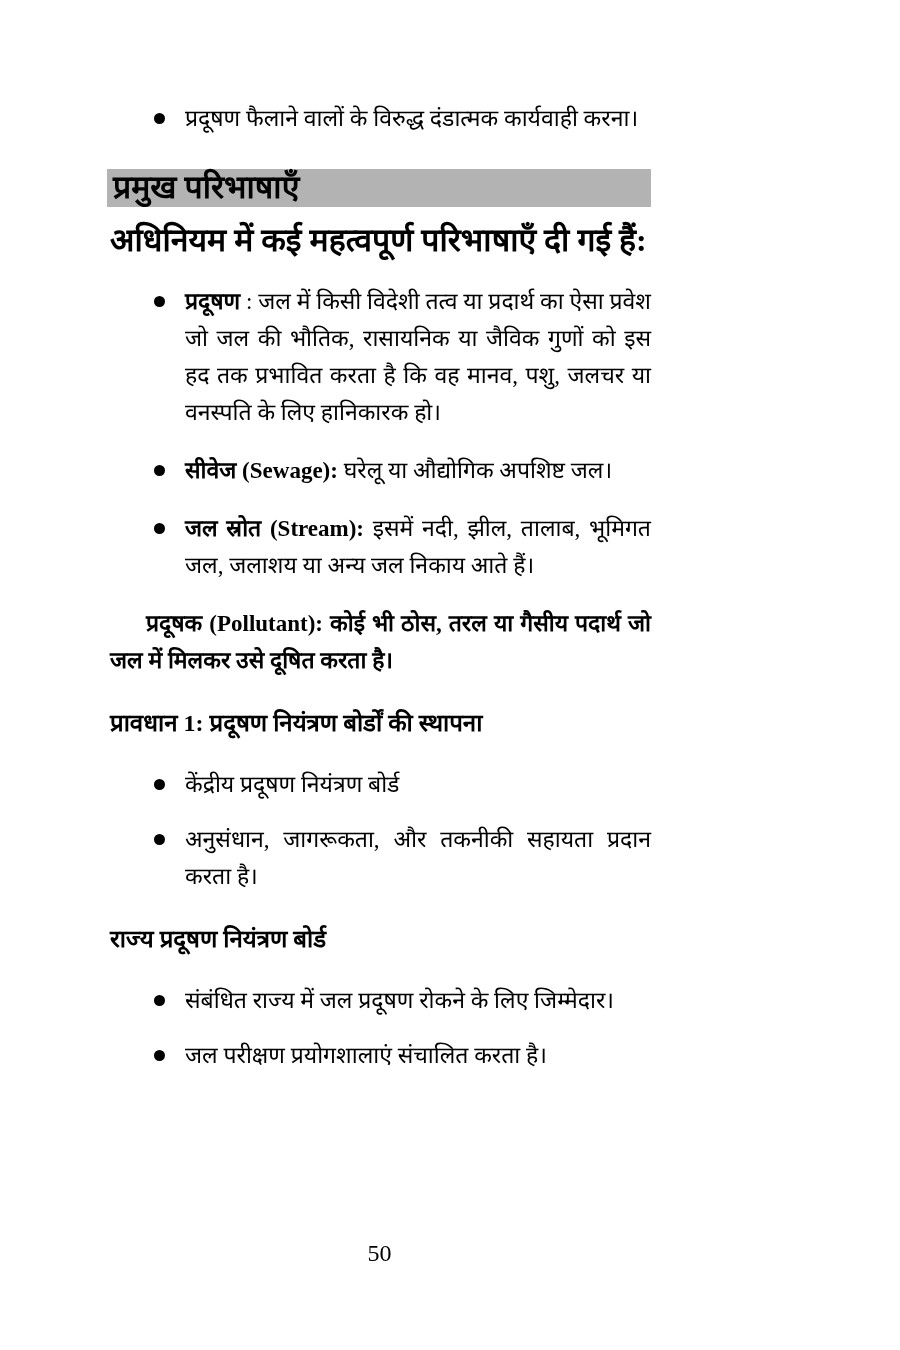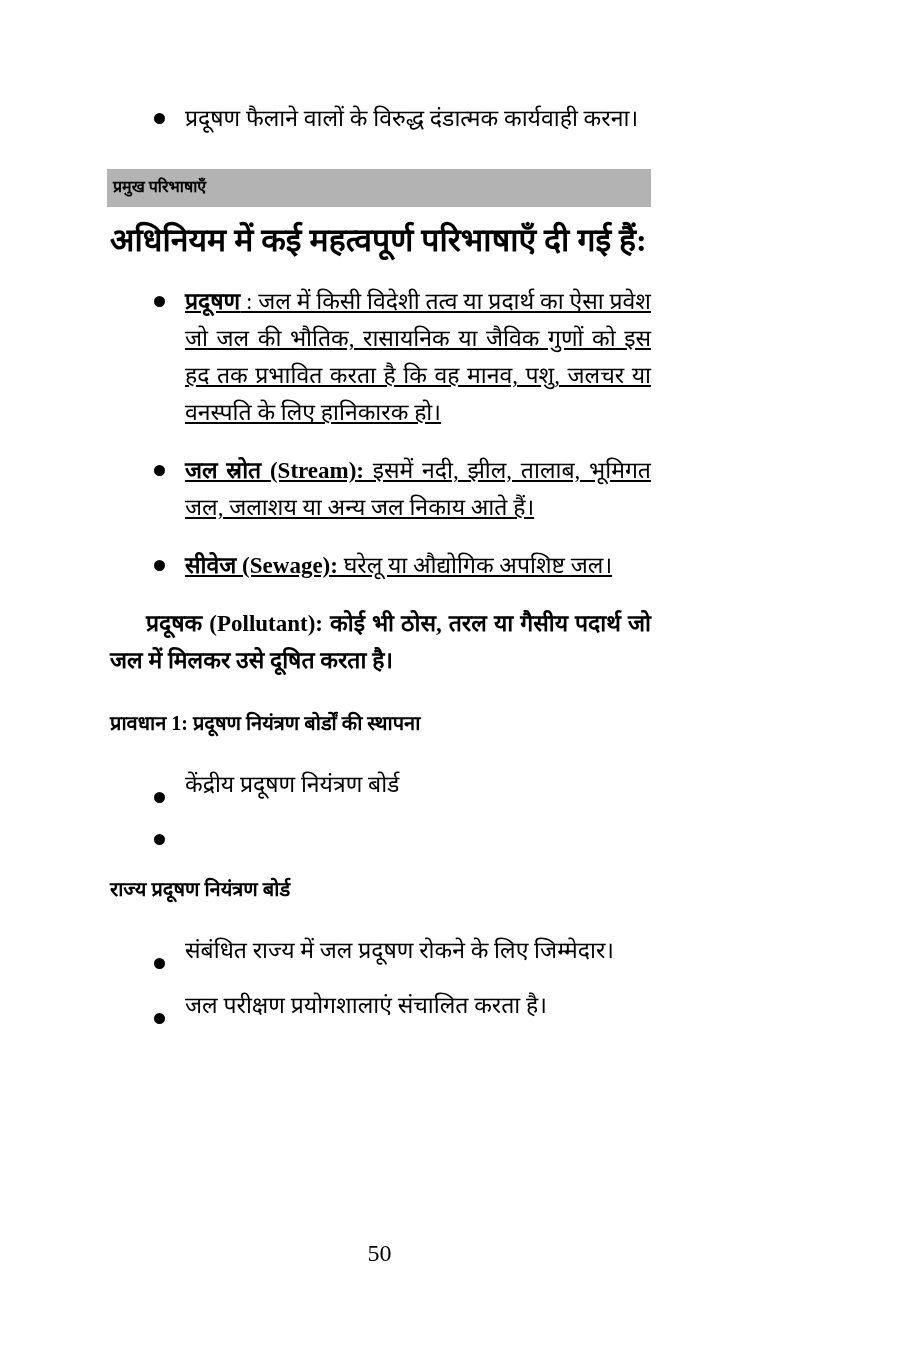--- a/index.html
+++ b/index.html
@@ -35,43 +35,43 @@
     margin-top: 13px;
   }
   .bullet-body { flex: 1 1 auto; text-align: justify; }
   .term { font-weight: bold; }
   .section-band {
     margin-top: 32px;
     margin-left: -3px;
     background: #b3b3b3;
     padding: 2px 4px 4px 6px;
     font-weight: bold;
-    font-size: 16px;
+    font-size: 32px;
     line-height: 32px;
   }
   .intro-line {
     margin-top: 15px;
     font-weight: bold;
     font-size: 32px;
   }
   .def-list { margin-top: 24px; }
-  .def-item { margin-bottom: 21px; text-decoration: underline; }
+  .def-item { margin-bottom: 21px; }
   .pollutant-para {
     margin-top: 4px;
     text-indent: 36px;
     text-align: justify;
     font-weight: bold;
   }
   .sub-heading {
     margin-top: 26px;
     font-weight: bold;
-    font-size: 20px;
+    font-size: 24px;
   }
   .plain-list { margin-top: 24px; }
-  .plain-item { margin-bottom: 18px; align-items: flex-end; }
+  .plain-item { margin-bottom: 18px; }
   .page-number {
     position: absolute;
     left: 0;
     right: 0;
     top: 1235px;
     text-align: center;
     font-size: 24px;
   }
 </style>
 </head>
@@ -97,47 +97,48 @@
         <span class="bullet-marker">
             <span class="dot"></span>
           </span>
         <span class="bullet-body"><span class="term">प्रदूषण</span><span> : जल में किसी विदेशी तत्व या प्रदार्थ का ऐसा प्रवेश जो जल की भौतिक, रासायनिक या जैविक गुणों को इस हद तक प्रभावित करता है कि वह मानव, पशु, जलचर या वनस्पति के लिए हानिकारक हो।</span></span>
       </div>
 
       <div class="bullet-row def-item">
         <span class="bullet-marker">
             <span class="dot"></span>
           </span>
-        <span class="bullet-body"><span class="term">जल स्रोत (Stream):</span><span> इसमें नदी, झील, तालाब, भूमिगत जल, जलाशय या अन्य जल निकाय आते हैं।</span></span>
+        <span class="bullet-body"><span class="term">सीवेज (Sewage):</span><span> घरेलू या औद्योगिक अपशिष्ट जल।</span></span>
       </div>
 
       <div class="bullet-row def-item">
         <span class="bullet-marker">
             <span class="dot"></span>
           </span>
-        <span class="bullet-body"><span class="term">सीवेज (Sewage):</span><span> घरेलू या औद्योगिक अपशिष्ट जल।</span></span>
+        <span class="bullet-body"><span class="term">जल स्रोत (Stream):</span><span> इसमें नदी, झील, तालाब, भूमिगत जल, जलाशय या अन्य जल निकाय आते हैं।</span></span>
       </div>
 
     </div>
 
     <div class="pollutant-para">प्रदूषक (Pollutant): कोई भी ठोस, तरल या गैसीय पदार्थ जो जल में मिलकर उसे दूषित करता है।</div>
 
     <div class="sub-heading">प्रावधान 1: प्रदूषण नियंत्रण बोर्डों की स्थापना</div>
 
     <div class="plain-list">
       <div class="bullet-row plain-item">
         <span class="bullet-marker">
             <span class="dot"></span>
           </span>
         <span class="bullet-body">केंद्रीय प्रदूषण नियंत्रण बोर्ड</span>
       </div>
       <div class="bullet-row plain-item">
         <span class="bullet-marker">
             <span class="dot"></span>
           </span>
+        <span class="bullet-body">अनुसंधान, जागरूकता, और तकनीकी सहायता प्रदान करता है।</span>
       </div>
     </div>
 
     <div class="sub-heading">राज्य प्रदूषण नियंत्रण बोर्ड</div>
 
     <div class="plain-list">
       <div class="bullet-row plain-item">
         <span class="bullet-marker">
             <span class="dot"></span>
           </span>

